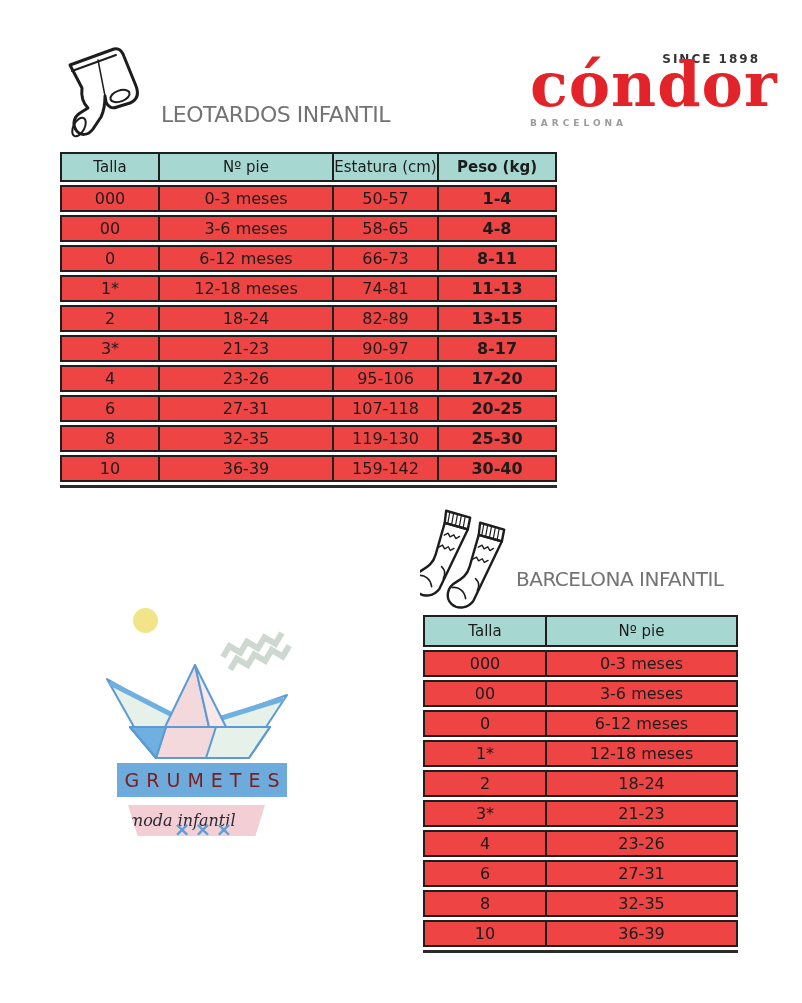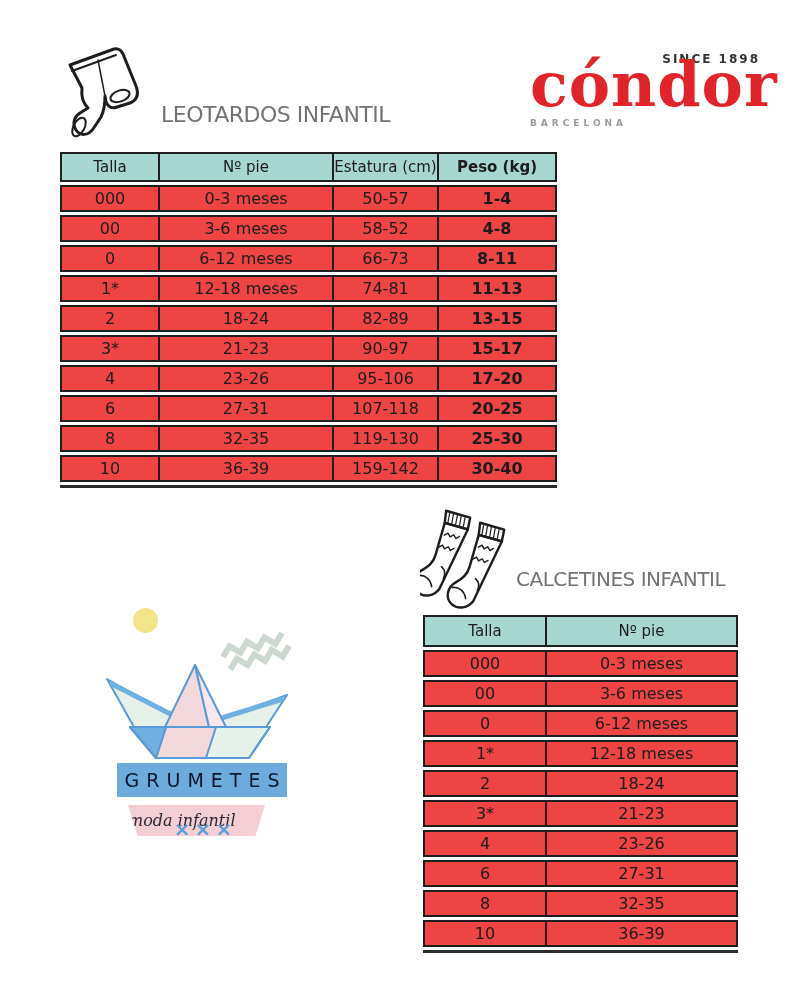--- a/index.html
+++ b/index.html
@@ -49,21 +49,21 @@
   .sliver-cal { left:423px; top:950px; width:315px; }
 
   
   .grumetes { left:95px; top:595px; width:235px; height:270px; }
   .sun { position:absolute; left:38px; top:13px; width:25px; height:25px; border-radius:50%;
          background:var(--sun); }
   .zigzag { position:absolute; left:123px; top:32px; }
   .boat { position:absolute; left:5px; top:62px; }
   .banner-blue { position:absolute; left:22px; top:168px; width:170px; height:34px;
                  background:var(--banner-blue); display:flex; align-items:center; justify-content:center; }
-  .banner-blue .name { color:#0f172a; font-size:19px; letter-spacing:7px; padding-left:7px; }
+  .banner-blue .name { color:#7f1d1d; font-size:19px; letter-spacing:7px; padding-left:7px; }
   .banner-pink { position:absolute; left:33px; top:210px; width:137px; height:31px;
                  background:var(--banner-pink); clip-path:polygon(0% 0%,100% 0%,93% 100%,7% 100%);
                  display:flex; align-items:center; justify-content:flex-start; }
   .banner-pink .tagline { font-family:"DejaVu Serif","Liberation Serif",serif; font-style:italic;
                           font-size:16px; color:#2a2a33; }
   .crosses { position:absolute; left:78px; top:224px; width:64px; text-align:center; color:#5b9fd6;
              font-size:20px; font-weight:bold; letter-spacing:4px; line-height:1; }
 
   svg .ln { fill:none; stroke:#1d1d1d; stroke-linecap:round; stroke-linejoin:round; }
 </style>
@@ -100,21 +100,21 @@
 
     <div class="trow">
           <div class="tcell c0">000</div>
           <div class="tcell c1">0-3 meses</div>
           <div class="tcell c2">50-57</div>
           <div class="tcell c3">1-4</div>
         </div>
         <div class="trow">
           <div class="tcell c0">00</div>
           <div class="tcell c1">3-6 meses</div>
-          <div class="tcell c2">58-52</div>
+          <div class="tcell c2">58-65</div>
           <div class="tcell c3">4-8</div>
         </div>
         <div class="trow">
           <div class="tcell c0">0</div>
           <div class="tcell c1">6-12 meses</div>
           <div class="tcell c2">66-73</div>
           <div class="tcell c3">8-11</div>
         </div>
         <div class="trow">
           <div class="tcell c0">1*</div>
@@ -125,21 +125,21 @@
         <div class="trow">
           <div class="tcell c0">2</div>
           <div class="tcell c1">18-24</div>
           <div class="tcell c2">82-89</div>
           <div class="tcell c3">13-15</div>
         </div>
         <div class="trow">
           <div class="tcell c0">3*</div>
           <div class="tcell c1">21-23</div>
           <div class="tcell c2">90-97</div>
-          <div class="tcell c3">15-17</div>
+          <div class="tcell c3">8-17</div>
         </div>
         <div class="trow">
           <div class="tcell c0">4</div>
           <div class="tcell c1">23-26</div>
           <div class="tcell c2">95-106</div>
           <div class="tcell c3">17-20</div>
         </div>
         <div class="trow">
           <div class="tcell c0">6</div>
           <div class="tcell c1">27-31</div>
@@ -171,21 +171,21 @@
         <path class="ln" stroke-width="1.4" d="M11 27 L14 24 L17 27 L20 24 L23 27 L26 24"></path>
         <path class="ln" stroke-width="1.4" d="M9 40 L12 37 L15 40 L18 37 L21 40 L24 37"></path>
         <path class="ln" stroke-width="1.6" d="M-3 73 C3 70 10 73 13 80"></path>
         <path class="ln" stroke-width="1.6" d="M17 58 C21 60 23 64 22 69"></path>
       </g>
     </defs>
     <use href="#sock" transform="translate(8 8) rotate(16 20 45)"></use>
     <use href="#sock" transform="translate(42 20) rotate(16 20 45)"></use>
   </svg>
 
-  <div class="abs sec-title t-cal">CALCETINES INFANTIL</div>
+  <div class="abs sec-title t-cal">BARCELONA INFANTIL</div>
 
   <div class="stable table-cal">
     <div class="trow thead-row">
       <div class="tcell c0">Talla</div>
       <div class="tcell c1">Nº pie</div>
     </div>
     <div class="tbody">
 
     <div class="trow">
           <div class="tcell c0">000</div>

